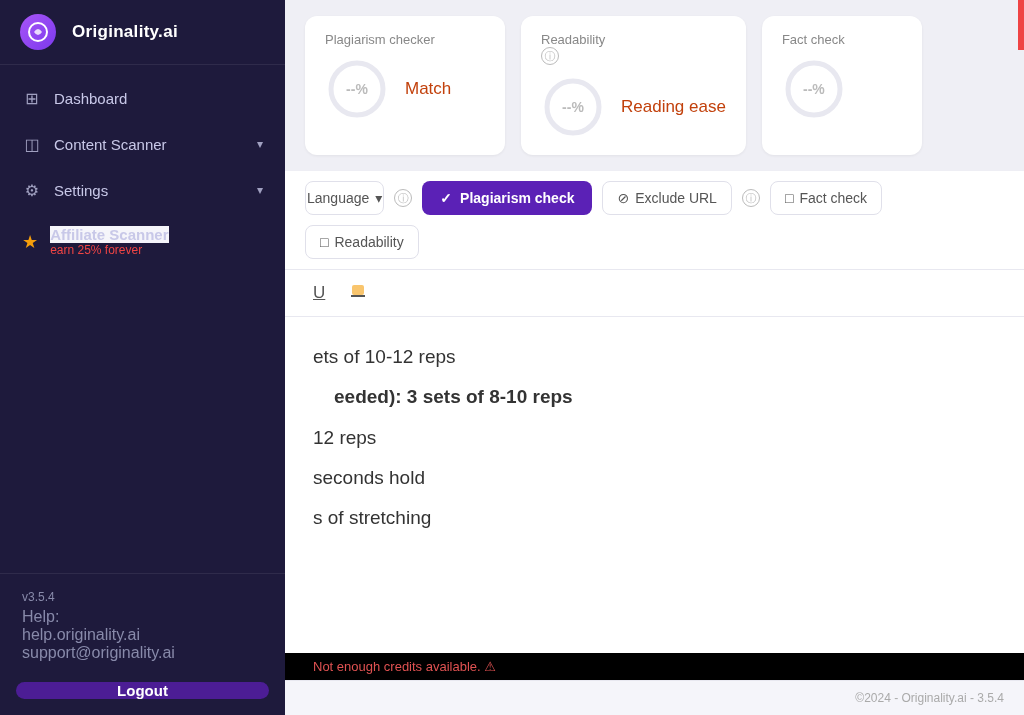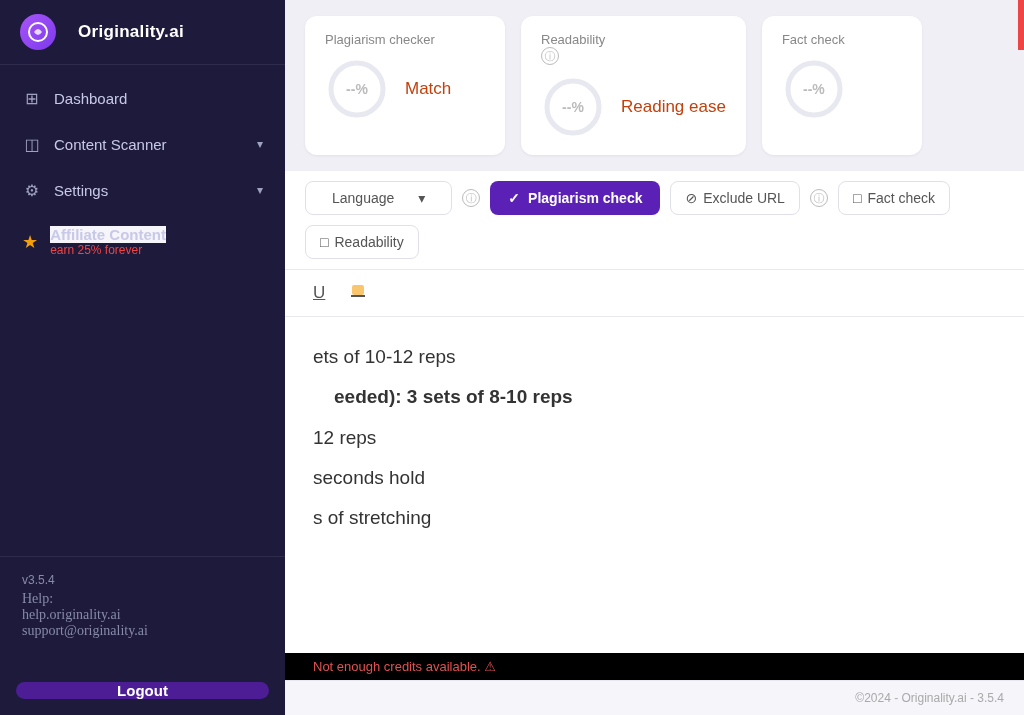--- a/index.html
+++ b/index.html
@@ -12,21 +12,21 @@
       background: #1e1a3c;
       display: flex;
       flex-direction: column;
       height: 100%;
       color: white;
     }
 
     .sidebar-header {
       display: flex;
       align-items: center;
-      gap: 22px;
+      gap: 16px;
       padding: 14px 20px;
       background: #1e1a3c;
       border-bottom: 1px solid rgba(255,255,255,0.08);
     }
 
     .logo-icon {
       width: 36px;
       height: 36px;
       background: linear-gradient(135deg, #a855f7, #7c3aed);
       border-radius: 50%;
@@ -111,33 +111,32 @@
       border-top: 1px solid rgba(255,255,255,0.08);
     }
 
     .version-info {
       font-size: 12px;
       color: #888aaa;
       margin-bottom: 4px;
     }
 
     .help-links {
-      font-size: 14px;
-      font-family: Liberation Serif, serif;
+      font-size: 16px;
     }
     .help-links span { color: #888aaa; }
     .help-link {
       color: #a78bfa;
       text-decoration: none;
       cursor: pointer;
       display: block;
     }
 
     .logout-btn {
-      margin: 27px 16px 16px;
+      margin: 4px 16px 16px;
       background: #4c1d95;
       color: white;
       border: none;
       border-radius: 11px;
       padding: 0;
       font-size: 15px;
       font-weight: 600;
       cursor: pointer;
       width: calc(100% - 32px);
       text-align: center;
@@ -231,22 +230,22 @@
       align-items: center;
       gap: 10px;
       border-bottom: 1px solid #e8e8f0;
       box-shadow: 0 1px 3px rgba(0,0,0,0.04);
       flex-wrap: wrap;
     }
 
     .lang-btn {
       display: flex;
       align-items: flex-end;
-      gap: 24px;
-      padding: 8px 26px;
+      gap: 6px;
+      padding: 8px 1px;
       border: 1px solid #e0e0ea;
       border-radius: 8px;
       background: white;
       cursor: pointer;
       font-size: 14px;
       color: #555;
     }
 
     .info-icon {
       width: 18px;
@@ -408,21 +407,21 @@
       <div class="nav-item-left">
         <span class="nav-icon">⚙</span>
         <span>Settings</span>
       </div>
       <span class="chevron-icon">▾</span>
     </div>
 
     <div class="affiliate-item">
       <span class="star-icon">★</span>
       <div class="affiliate-text">
-        <div class="main">Affiliate Content</div>
+        <div class="main">Affiliate Scanner</div>
         <div class="sub">earn 25% forever</div>
       </div>
     </div>
   </nav>
 
   <div class="sidebar-footer">
     <div class="version-info">
       <span>v3.5.4</span>
     </div>
     <div class="help-links">

